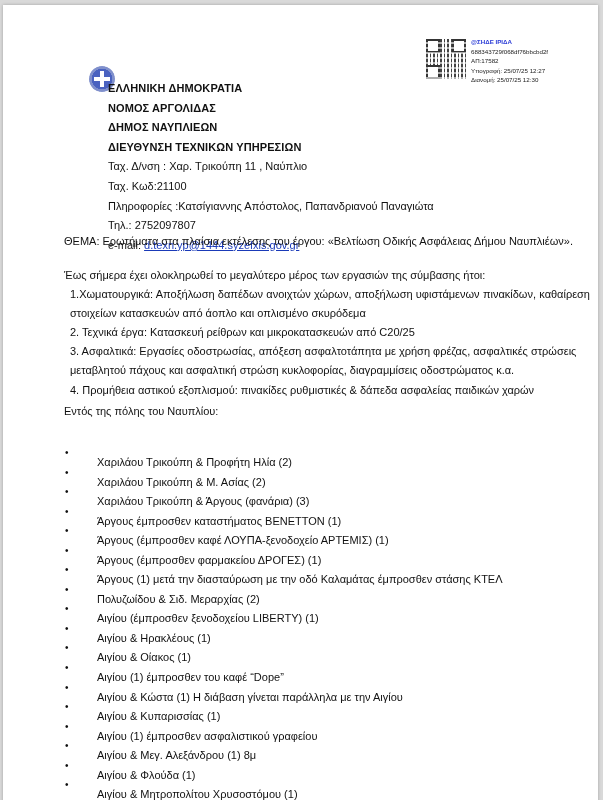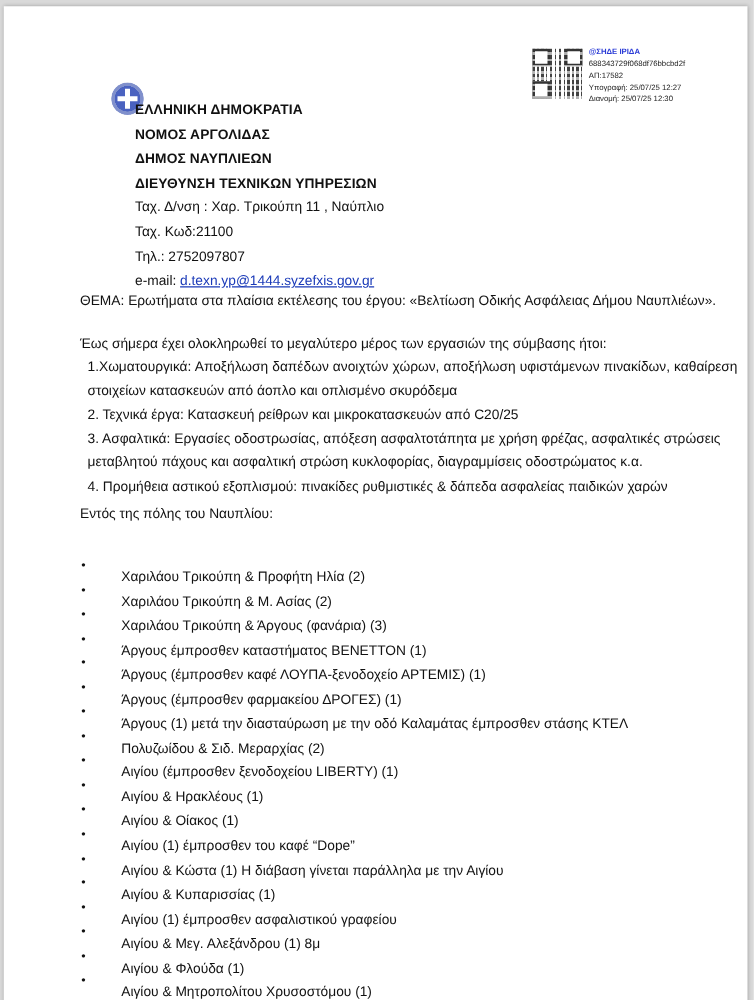--- a/index.html
+++ b/index.html
@@ -81,20 +81,21 @@
       <div class="cross-h"></div>
   </div>
 
   <div class="hdr" style="top: 74px;">
     <div class="b">ΕΛΛΗΝΙΚΗ ΔΗΜΟΚΡΑΤΙΑ</div>
     <div class="b">ΝΟΜΟΣ ΑΡΓΟΛΙΔΑΣ</div>
     <div class="b">ΔΗΜΟΣ ΝΑΥΠΛΙΕΩΝ</div>
     <div class="b">ΔΙΕΥΘΥΝΣΗ  ΤΕΧΝΙΚΩΝ ΥΠΗΡΕΣΙΩΝ</div>
     <div>Ταχ. Δ/νση : Χαρ. Τρικούπη 11 , Ναύπλιο</div>
     <div>Ταχ. Κωδ:21100</div>
+    <div>Πληροφορίες :Κατσίγιαννης Απόστολος, Παπανδριανού Παναγιώτα</div>
     <div>Τηλ.: 2752097807</div>
     <div>
       <span>e-mail: </span><a>d.texn.yp@1444.syzefxis.gov.gr</a>
     </div>
   </div>
 
   <div class="txt" style="top: 227px;">ΘΕΜΑ: Ερωτήματα στα πλαίσια εκτέλεσης του έργου: «Βελτίωση Οδικής Ασφάλειας Δήμου Ναυπλιέων».</div>
 
   <div class="txt" style="top: 261px;">Έως σήμερα  έχει ολοκληρωθεί το μεγαλύτερο μέρος των εργασιών της σύμβασης ήτοι:</div>
   <div class="txt justify ind" style="top: 280px; line-height: 19.4px;">1.Χωματουργικά: Αποξήλωση δαπέδων ανοιχτών χώρων, αποξήλωση υφιστάμενων πινακίδων, καθαίρεση στοιχείων κατασκευών από άοπλο και οπλισμένο σκυρόδεμα</div>

